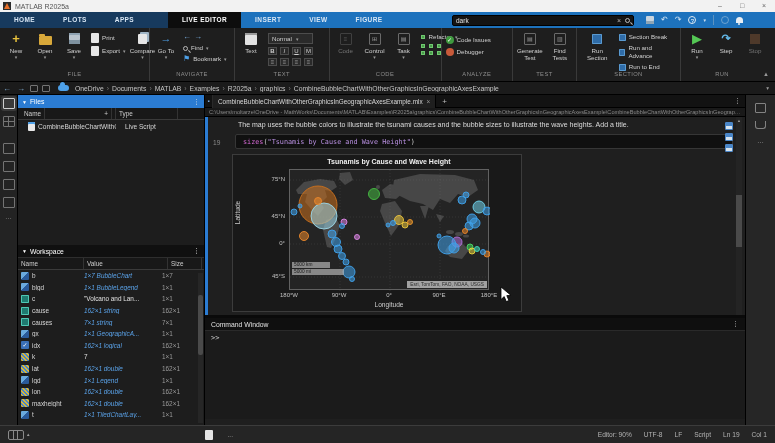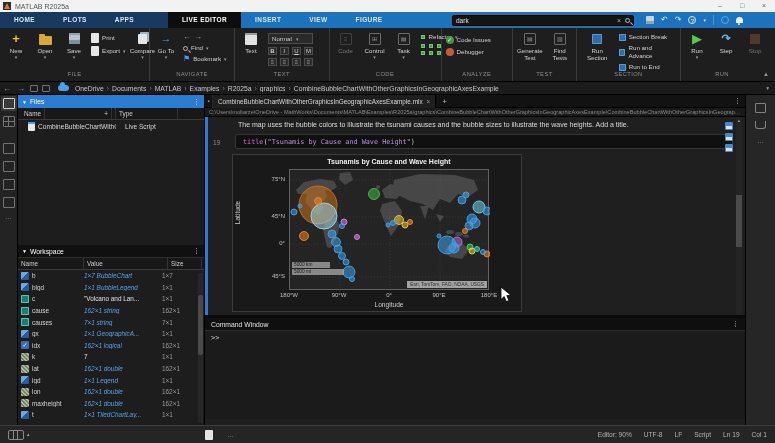--- a/index.html
+++ b/index.html
@@ -625,21 +625,21 @@
       <span class="ed-plus">+</span>
       <span class="ed-kebab">⋮</span>
     </div>
     <div class="ed-path">C:\Users\moltarze\OneDrive - MathWorks\Documents\MATLAB\Examples\R2025a\graphics\CombineBubbleChartWithOtherGraphicsInGeographicAxesExample\CombineBubbleChartWithOtherGraphicsInGeographicAxesExamp...</div>
 
     <div class="ed-body">
       <div class="sec-bar"></div>
       <div class="gutter-num">19</div>
       <div class="ed-par">The map uses the bubble colors to illustrate the tsunami causes and the bubble sizes to illustrate the wave heights. Add a title.</div>
       <div class="codeblock">
-        <span class="cd-fn">title</span>
+        <span class="cd-fn">sizes</span>
           <span class="cd-pn">(</span>
           <span class="cd-str">"Tsunamis by Cause and Wave Height"</span>
           <span class="cd-pn">)</span>
       </div>
 
       <div class="figure">
         <div class="fig-title">Tsunamis by Cause and Wave Height</div>
         <div class="ylab">Latitude</div>
         <div class="axes">
           <svg id="map-svg" width="200" height="121" viewBox="0 0 200 121">

